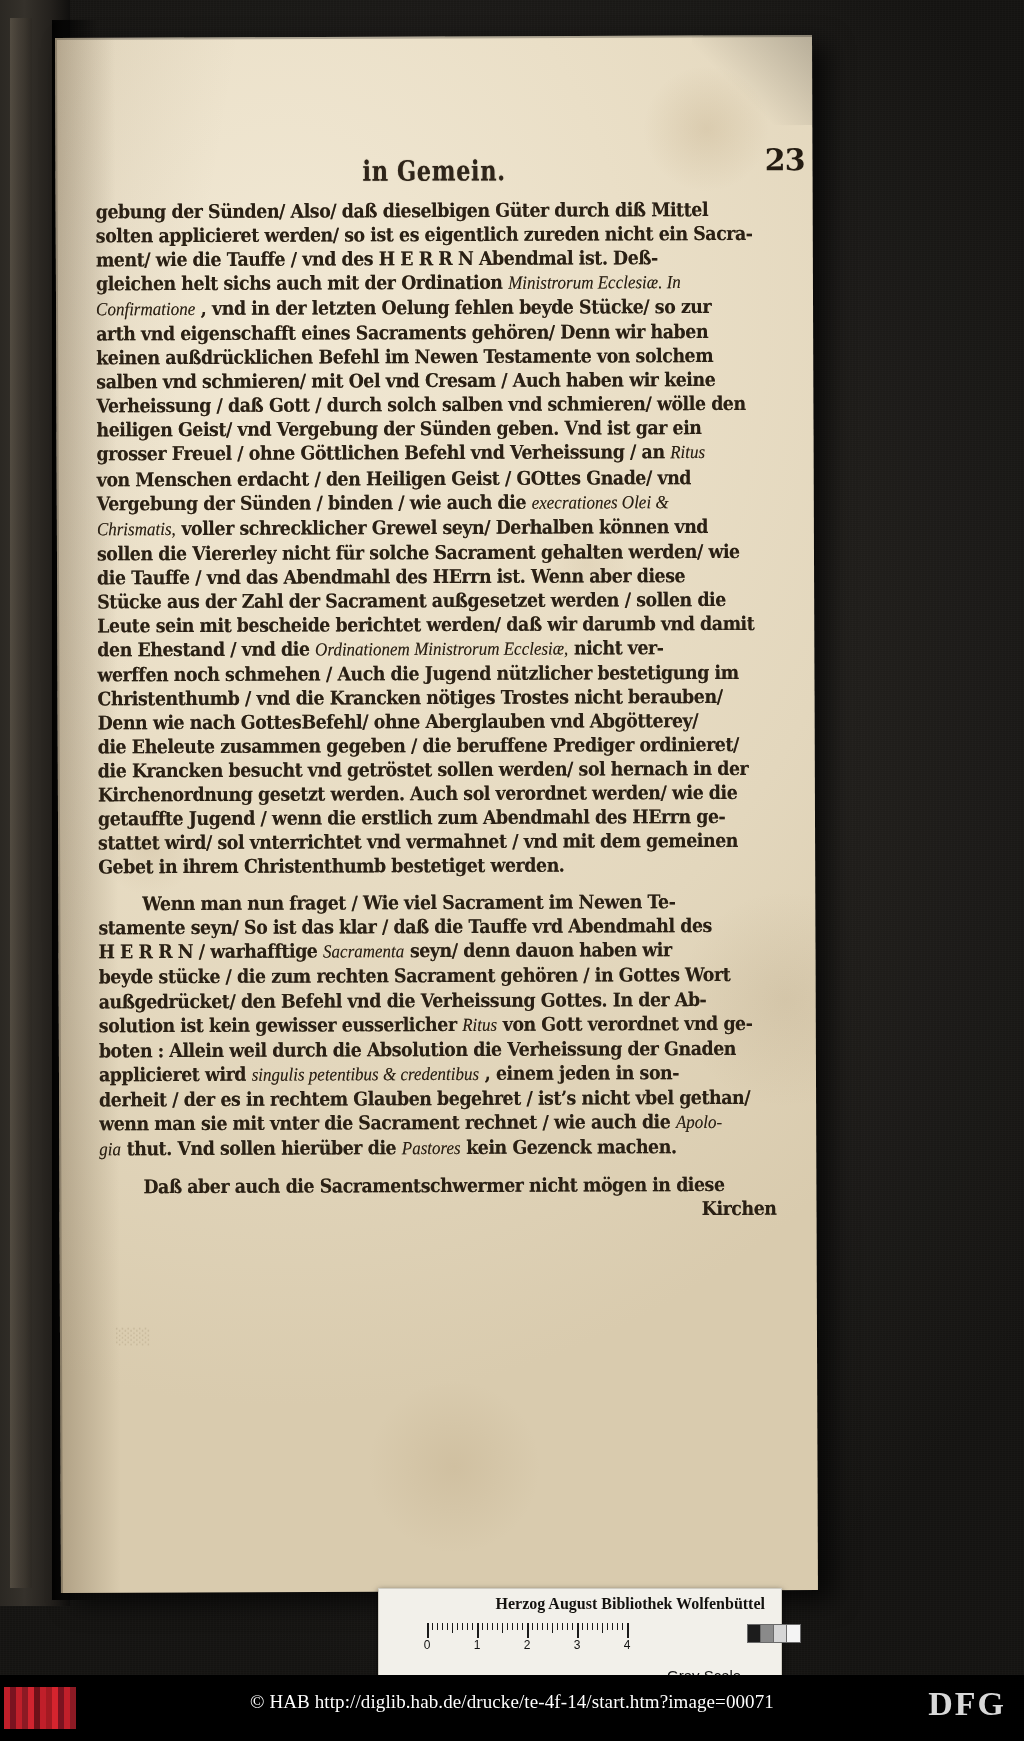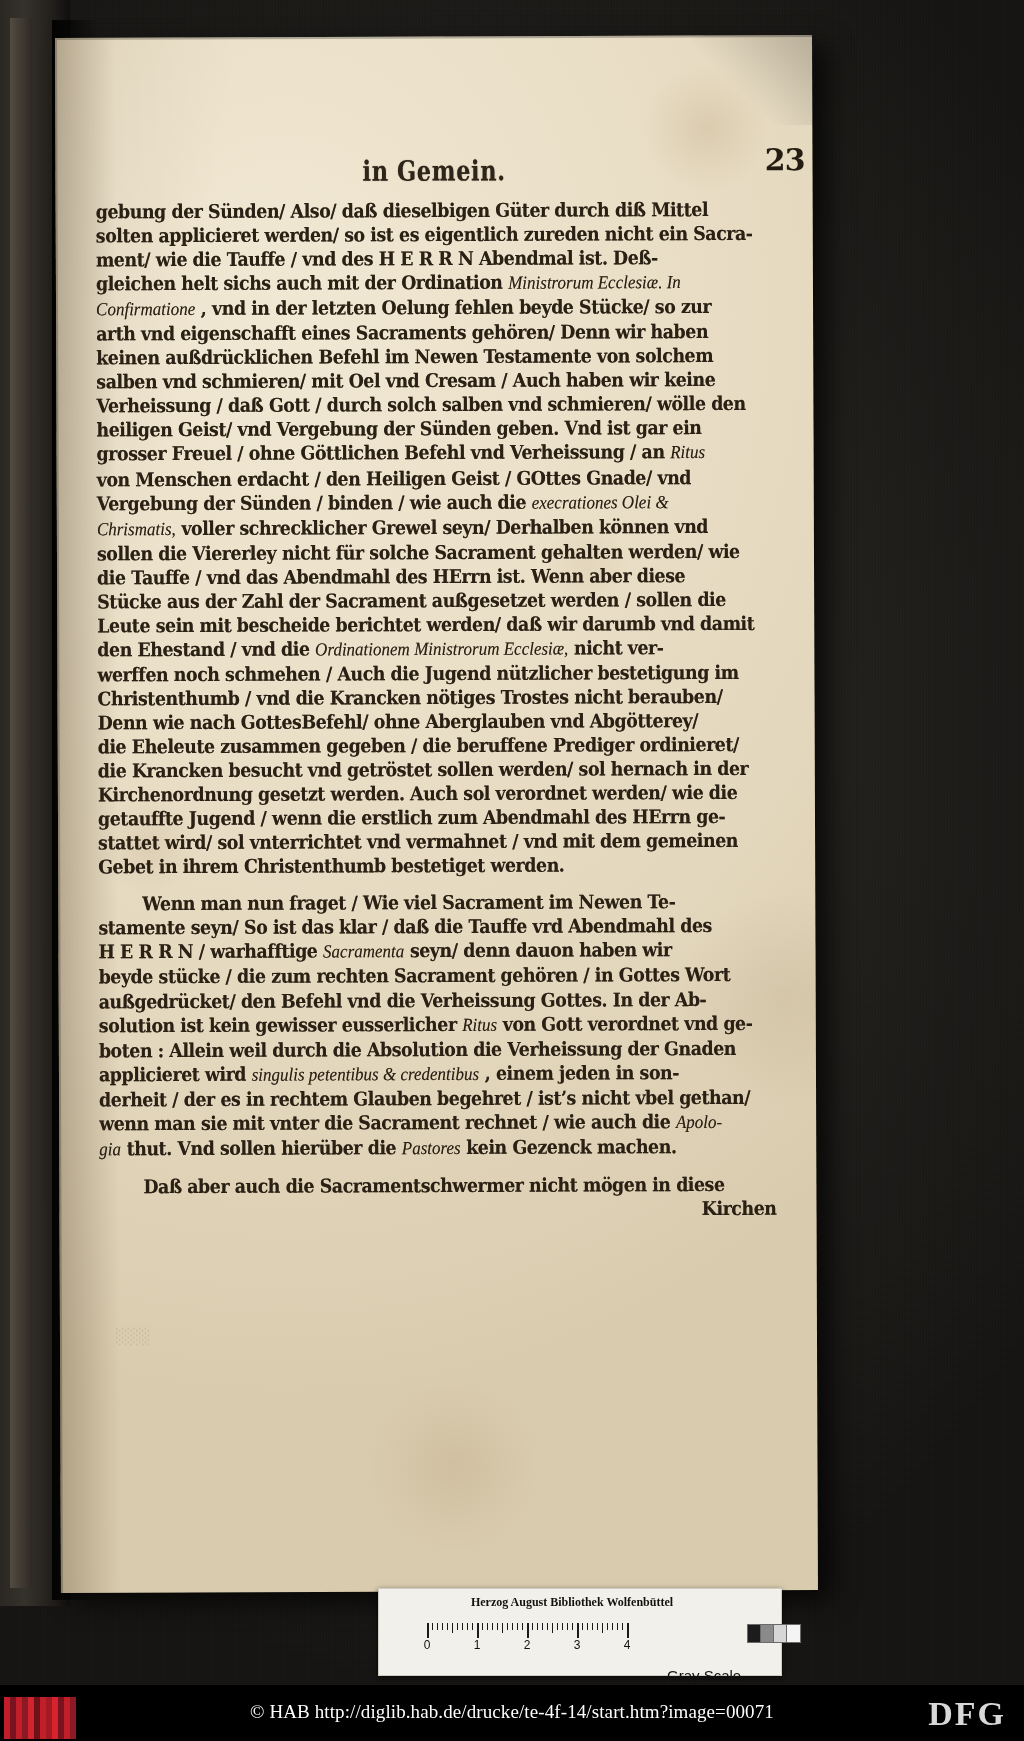--- a/index.html
+++ b/index.html
@@ -123,22 +123,22 @@
     font-family:"DejaVu Serif",serif;font-size:15px;color:#6b5838;
   }
 
   
   .target-card{
     position:absolute;left:378px;top:1588px;width:402px;height:86px;
     background:#f2f0ea;border:1px solid #cfccc2;
     box-shadow:0 2px 6px rgba(0,0,0,.6);
   }
   .target-title{
-    position:absolute;left:0;right:16px;top:6px;text-align:center;
-    font-family:"Liberation Serif",serif;font-weight:700;font-size:12px;color:#14120f;
+    position:absolute;left:0;right:16px;top:6px;text-align:right;
+    font-family:"Liberation Serif",serif;font-weight:700;font-size:16px;color:#14120f;
   }
   .ruler{
     position:absolute;left:48px;top:34px;width:230px;height:22px;
   }
   .ruler .tickrow{position:absolute;left:0;top:0;width:100%;height:15px;}
   .ruler .tick{
     position:absolute;top:0;width:1px;background:#1a1a1a;
   }
   .ruler .tick.major{height:15px;width:1.5px;}
   .ruler .tick.mid{height:10px;}
@@ -154,21 +154,21 @@
   }
   .grayscale-patches{
     position:absolute;left:368px;top:35px;width:0;height:0;
   }
   .gs{
     position:absolute;top:0;width:13px;height:17px;border:1px solid #6a6a6a;
   }
 
   
   .footbar{
-    position:absolute;left:0;right:0;bottom:0;height:56px;
+    position:absolute;left:0;right:0;bottom:0;height:66px;
     background:#000;
     margin-top:25px;
   }
   .foot-credit{
     position:absolute;left:0;right:0;top:16px;text-align:center;
     font-family:"Liberation Serif",serif;font-size:19px;color:#fff;letter-spacing:.1px;
   }
   .colorbars{
     position:absolute;left:4px;top:12px;width:72px;height:42px;display:flex;
   }

